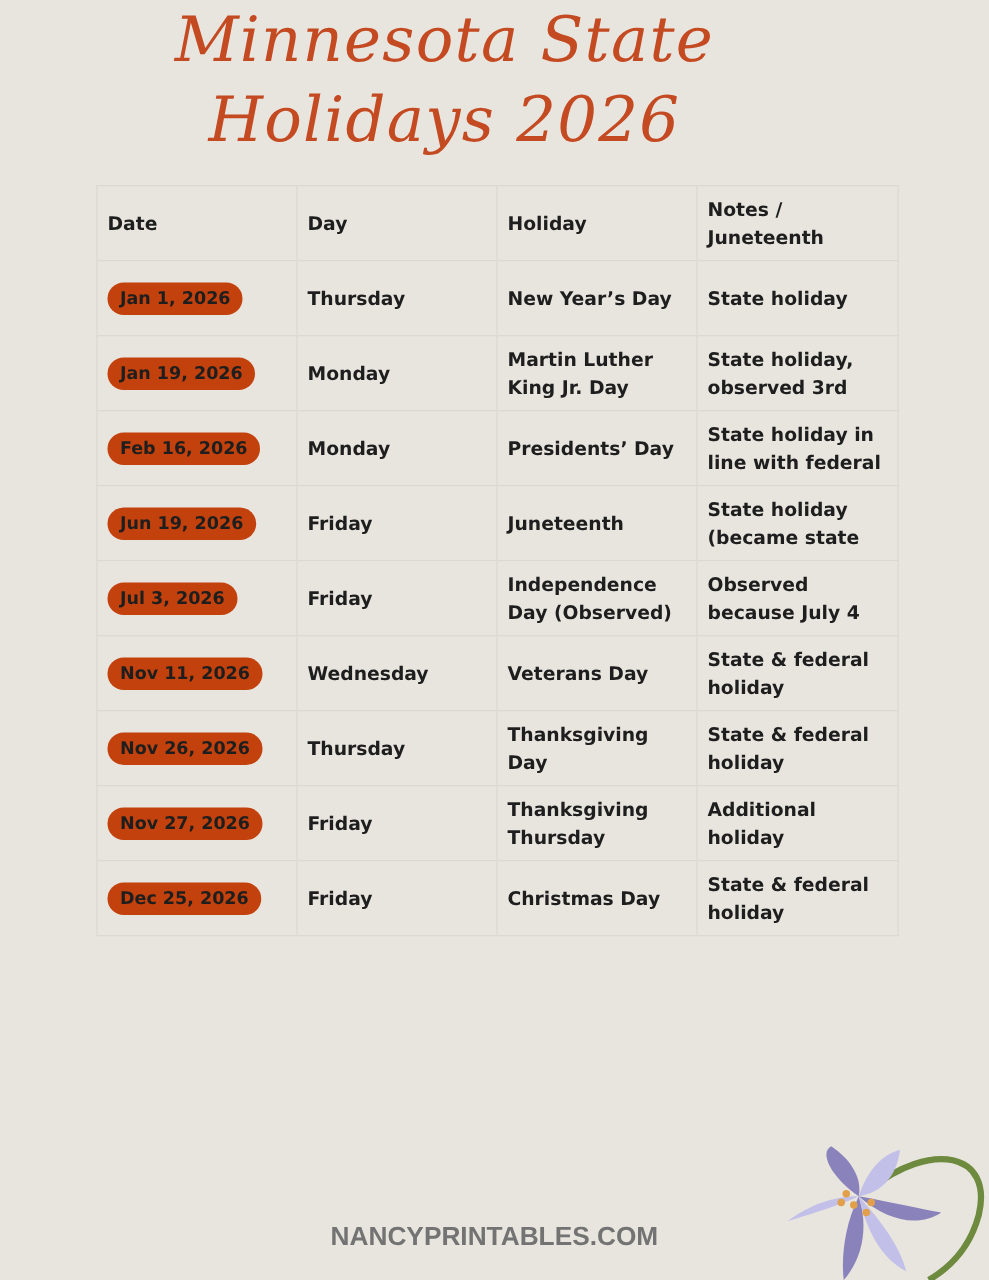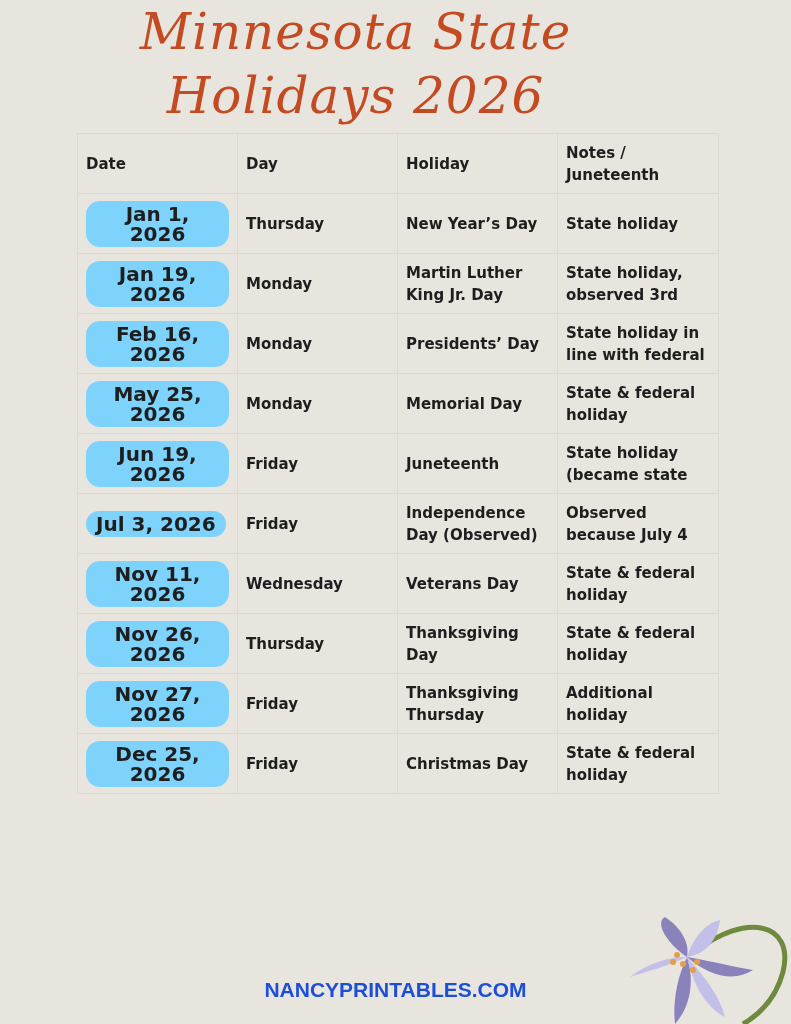--- a/index.html
+++ b/index.html
@@ -8,37 +8,37 @@
     font-family:"DejaVu Sans", sans-serif; color:#1e1e1e;
   }
   .title {
     position:absolute; left:0; width:791px; text-align:center;
     font-family:"DejaVu Serif", serif; font-style:italic; color:#c44a22;
     font-size:50px; line-height:60px; letter-spacing:1px;
   }
   .title.l1 { top:2px; left:-40px; }
   .title.l2 { top:66px; left:-40px; }
   table {
-    position:absolute; left:77px; top:133px; border-collapse:collapse;
+    position:absolute; left:77px; top:148px; border-collapse:collapse;
     width:641px; table-layout:fixed;
   }
   td, th {
     border:1px solid #dcd9d2; padding:0 8px; height:59px; vertical-align:middle;
     font-weight:bold; font-size:15px; line-height:22px; text-align:left; overflow:hidden;
   }
   th { font-size:15px; }
   col.c1 { width:160px; } col.c2 { width:160px; } col.c3 { width:160px; } col.c4 { width:161px; }
   .pill {
-    display:inline-block; background:#7dd3fc; border-radius:14px; padding:3px 10px;
-    font-size:20px; line-height:20px;text-align:center;
+    display:inline-block; background:#c2410c; border-radius:14px; padding:3px 10px;
+    font-size:14px; line-height:20px;text-align:center;
   }
   .notes { max-height:44px; overflow:hidden; display:block; }
   .footer {
     position:absolute; top:978px; left:0; width:791px; text-align:center;
-    font-family:"Liberation Sans", sans-serif; font-weight:bold; color:#1d4ed8; font-size:21px;
+    font-family:"Liberation Sans", sans-serif; font-weight:bold; color:#737373; font-size:21px;
   }
   .flower { position:absolute; left:625px; top:912px; }
 </style>
 </head>
 <body>
 
 <div class="title l1">Minnesota State</div>
 <div class="title l2">Holidays 2026</div>
 
 <table>
@@ -72,28 +72,20 @@
         <td>
           <span class="notes">State holiday, observed 3rd Monday in</span>
         </td>
       </tr>
       <tr>
         <td><span class="pill">Feb 16, 2026</span></td>
         <td>Monday</td>
         <td>Presidents’ Day</td>
         <td>
           <span class="notes">State holiday in line with federal observance</span>
-        </td>
-      </tr>
-      <tr>
-        <td><span class="pill">May 25, 2026</span></td>
-        <td>Monday</td>
-        <td>Memorial Day</td>
-        <td>
-          <span class="notes">State &amp; federal holiday</span>
         </td>
       </tr>
       <tr>
         <td><span class="pill">Jun 19, 2026</span></td>
         <td>Friday</td>
         <td>Juneteenth</td>
         <td>
           <span class="notes">State holiday (became state holiday in</span>
         </td>
       </tr>

